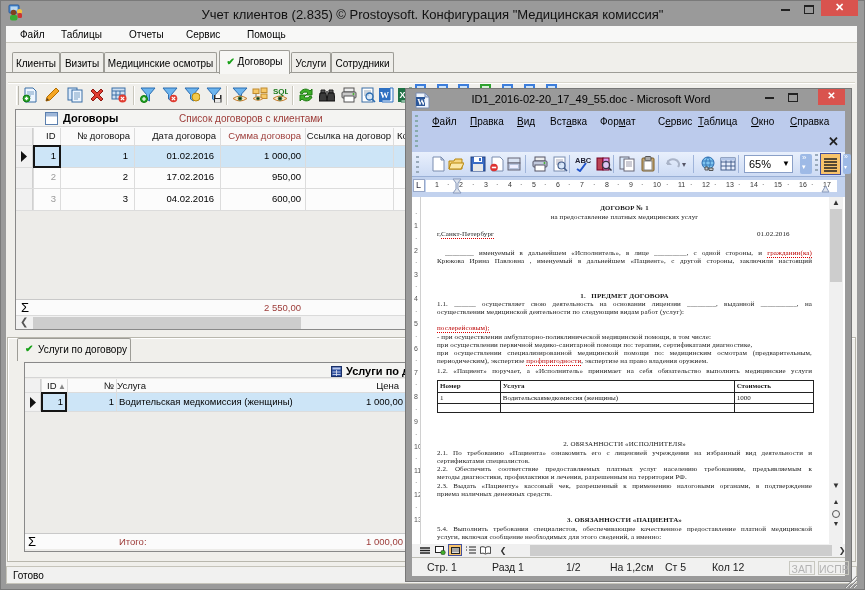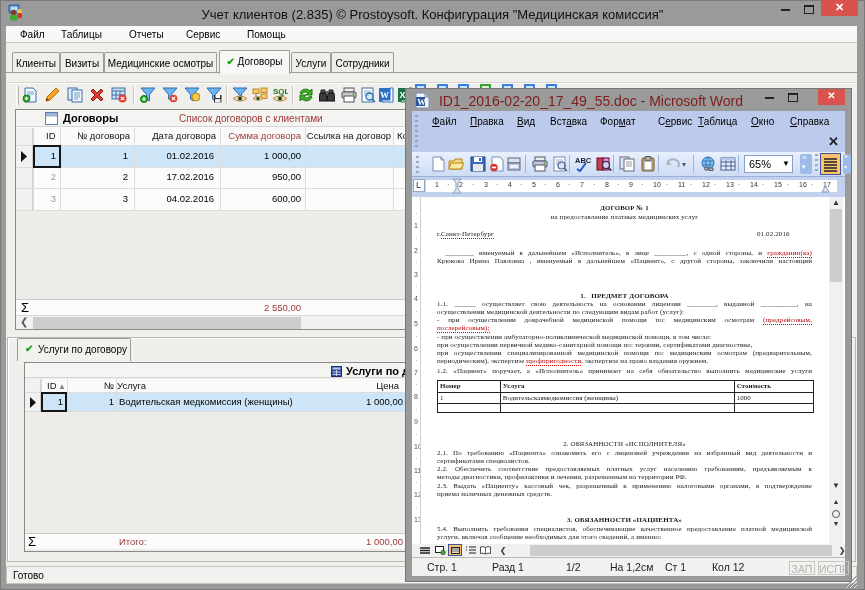--- a/index.html
+++ b/index.html
@@ -47,21 +47,21 @@
 .hthumb{position:absolute;background:#cdcdcd}
 
 #groove2{position:absolute;left:7px;top:337px;width:849px;height:225px;border:1px solid #b9b7ad;box-shadow:inset 1px 1px 0 #fff}
 #tab2{position:absolute;left:17px;top:338px;width:114px;height:23px;background:#f2f1ed;border:1px solid #9d9c96;border-bottom:none;border-radius:2px 2px 0 0;font-size:10px;padding:5px 0 0 20px;white-space:nowrap;overflow:hidden}
 #panel2{position:absolute;left:24px;top:362px;width:822px;height:190px;background:#edece9;border:1px solid #898989}
 
 #statusbar{position:absolute;left:6px;top:566px;right:8px;height:18px;background:#f1f1f0;border:1px solid #c6c4ba;font-size:10px;padding:3px 0 0 6px}
 
 #word{position:absolute;left:406px;top:89px;width:445px;height:492px;background:#fff;outline:1px solid #777;z-index:10}
 #wtitle{position:absolute;left:0;top:0;right:0;height:22px;background:#9a9a9a}
-#wtitle .ttl{position:absolute;left:30px;right:105px;top:4px;text-align:center;font-size:14px;color:#7f1d1d;white-space:nowrap}
+#wtitle .ttl{position:absolute;left:30px;right:105px;top:4px;text-align:center;font-size:11px;color:#000000;white-space:nowrap}
 #wclose{position:absolute;left:412px;top:0;width:27px;height:16px;background:#d9534e}
 #wclose:before{content:"\2715";position:absolute;left:0;right:0;top:1px;text-align:center;color:#fff;font-size:10px;font-weight:bold}
 #wmin{position:absolute;left:359px;top:8px;width:9px;height:2px;background:#222}
 #wmax{position:absolute;left:382px;top:4px;width:10px;height:9px;border:1px solid #222;border-top:2px solid #222}
 #wlb{position:absolute;left:0;top:22px;width:6px;height:465px;background:#9a9a9a}
 #wrb{position:absolute;left:439px;top:22px;width:6px;height:465px;background:#9a9a9a}
 #wbb{position:absolute;left:0;top:487px;width:445px;height:5px;background:#9a9a9a}
 #wmenu{position:absolute;left:6px;top:22px;width:433px;height:41px;background:#bccbec;font-size:10px}
 #wmenu span{position:absolute;top:5px;left:0}
 #wmenu u{text-decoration:underline}
@@ -542,21 +542,20 @@
       <span style="position:absolute;left:3px;top:307px;color:#888">·</span>
     </div>
 <div id="page">
 <div class="c" style="top:7px;font-weight:bold;font-size:6.8px">ДОГОВОР № 1</div>
 <div class="c" style="top:16px">на предоставление платных медицинских услуг</div>
 <div style="top:33px"><span>г,<span class="r" style="color:#1a1a1a">Санкт-Петербург</span></span><span style="position:absolute;left:320px">01.02.2016</span></div>
 <div class="j" style="top:52px;text-indent:8px">________ именуемый в дальнейшем «Исполнитель», в лице _________, с одной стороны, и <span class="r">гражданин(ка)</span><br>Крюкова Ирина Павловна , именуемый в дальнейшем «Пациент», с другой стороны, заключили настоящий</div>
 <div class="c" style="top:95px;font-weight:bold">1.&nbsp;&nbsp;&nbsp;ПРЕДМЕТ ДОГОВОРА</div>
 <div class="j" style="top:103px">1.1. ______ осуществляет свою деятельность на основании лицензии ________, выданной __________, на</div>
       <div style="top:111px">осуществлении медицинской деятельности по следующим видам работ (услуг):</div>
-      <div class="j" style="top:119px">- при осуществлении доврачебной медицинской помощи по: медицинским осмотрам <span class="r">(предрейсовым,</span></div>
       <div style="top:127px"><span class="r">послерейсовым);</span></div>
       <div style="top:136px">- при осуществлении амбулаторно-поликлинической медицинской помощи, в том числе:</div>
       <div style="top:144px">при осуществлении первичной медико-санитарной помощи по: терапии, сертификатами диагностике,</div>
       <div class="j" style="top:152px">при осуществлении специализированной медицинской помощи по: медицинским осмотрам (предварительным,</div>
       <div style="top:160px">периодическим), экспертизе <span class="r">профпригодности</span>, экспертизе на право владения оружием.</div>
 <div class="j" style="top:170px">1.2. «Пациент» поручает, а «Исполнитель» принимает на себя обязательство выполнить медицинские услуги</div>
 <table id="dtable">
         <tbody>
           <tr>
             <td style="width:61px">Номер</td>
@@ -618,21 +617,21 @@
       </svg>
 <span class="vbtn" style="left:85px">❮</span>
 <div class="abs" style="left:118px;top:1px;width:302px;height:11px;background:#cdcdcd"></div>
 <span class="vbtn" style="left:424px">❯</span>
 </div>
 <div id="wstatus">
 <span style="left:15px">Стр. 1</span>
       <span style="left:80px">Разд 1</span>
       <span style="left:154px">1/2</span>
       <span style="left:198px">На 1,2см</span>
-      <span style="left:253px">Ст 1</span>
+      <span style="left:253px">Ст 5</span>
       <span style="left:300px">Кол 12</span>
 <span class="greybox" style="left:377px;width:26px">ЗАП</span>
       <span class="greybox" style="left:406px;width:31px">ИСПР</span>
 </div>
 </div>
 <svg class="abs" style="left:844px;top:576px;z-index:30" width="14" height="13" viewBox="0 0 14 13">
     <path d="M13 0L1 12M13 4L5 12M13 8L9 12" stroke="#8a8a8a" stroke-width="1.3" fill="none"></path>
     <path d="M13 1L2 12M13 5L6 12M13 9L10 12" stroke="#fdfdfd" stroke-width="0.8" fill="none"></path>
   </svg>
 

